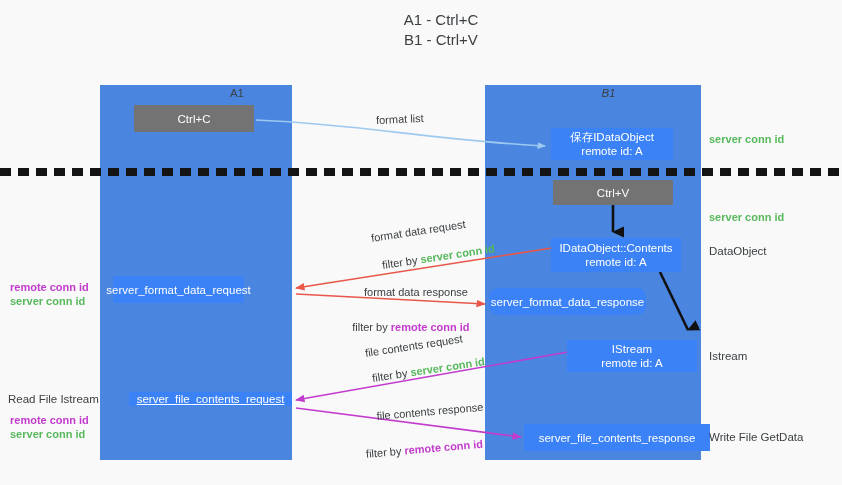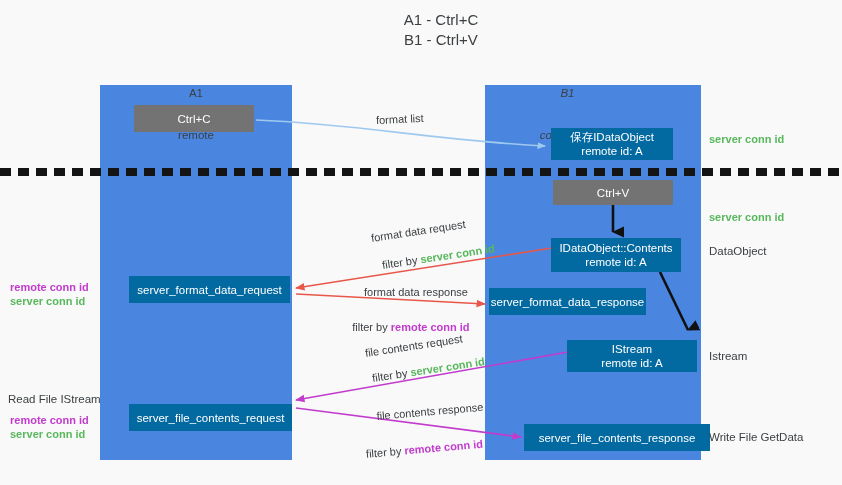--- a/index.html
+++ b/index.html
@@ -34,20 +34,21 @@
     margin-left: 20px;
   }
 
   
   .col-head {
     font-size: 11.5px;
     line-height: 14px;
     color: #3c4043;
     text-align: center;
     white-space: pre;
+    margin-left: 41px;
   }
 
   
   .lane {
     background: #4a86e0;
     top: 85px;
     height: 375px;
   }
   #lane-a { left: 100px; width: 192px; }
   #lane-b { left: 485px; width: 216px; }
@@ -58,21 +59,21 @@
     display: flex;
     align-items: center;
     justify-content: center;
     text-align: center;
     color: #ffffff;
     font-size: 11.5px;
     line-height: 14px;
     white-space: pre-line;
   }
   .box-green { background: #737373; }
-  .box-orange { background: #0369a1; }
+  .box-orange { background: #3b82f6; }
 
   
   .lbl {
     font-size: 11px;
     line-height: 14px;
     color: #3c4043;
     white-space: pre;
   }
   .lbl-green { color: #57b85c; font-weight: bold; }
   .lbl-purple { color: #c23bcd; font-weight: bold; }
@@ -109,21 +110,20 @@
 <div id="stage">
 
   <div class="abs title">A1 - Ctrl+C
 B1 - Ctrl+V</div>
 
   <div class="abs lane" id="lane-a"></div>
   <div class="abs lane" id="lane-b"></div>
 
   <div class="abs col-head" style="left:100px; top:58px; width:192px;">
     <div>A1</div>
-    <div>remote</div>
   </div>
 
   <div class="abs col-head" style="left:476px; top:58px; width:183px;font-style:italic;">
     <div>B1</div>
     <div>connection</div>
   </div>
 
   <svg class="overlay">
     <defs>
       <marker id="mk-blue" markerWidth="9" markerHeight="9" refX="7.5" refY="4" orient="auto" markerUnits="userSpaceOnUse">
@@ -161,25 +161,25 @@
 remote id: A</div>
 
   <div class="abs box box-green" style="left:553px; top:180px; width:120px; height:25px;text-align:center;">Ctrl+V</div>
 
   <div class="abs box box-orange" style="left:551px; top:238px; width:130px; height:34px;">IDataObject::Contents
 remote id: A</div>
 
   <div class="abs box box-orange" style="left:567px; top:340px; width:130px; height:32px;">IStream
 remote id: A</div>
 
-  <div class="abs box box-orange" style="left:129px; top:276px; width:161px; height:27px;">server_format_data_request</div>
-
-  <div class="abs box box-orange" style="left:489px; top:288px; width:157px; height:27px;">server_format_data_response</div>
-
-  <div class="abs box box-orange" style="left:129px; top:404px; width:163px; height:27px;">server_file_contents_request</div>
+  <div class="abs box box-orange" style="left:113px; top:276px; width:131px; height:27px;">server_format_data_request</div>
+
+  <div class="abs box box-orange" style="left:489px; top:288px; width:157px; height:27px;border-radius:9px;">server_format_data_response</div>
+
+  <div class="abs box box-orange" style="left:129px; top:392px; width:163px; height:14px;text-decoration:underline;">server_file_contents_request</div>
 
   <div class="abs box box-orange" style="left:524px; top:424px; width:186px; height:27px;">server_file_contents_response</div>
 
   <div class="abs lbl" style="left:376px; top:112px; transform: rotate(-2.5deg);">format list</div>
 
   <div class="abs lbl" style="left:370px; top:231px; transform: rotate(-8.5deg); transform-origin: left top;">format data request</div>
   <div class="abs lbl" style="left:367px; top:246px; transform: rotate(-8.5deg); transform-origin: left top;">
     <span class="lbl-dark">filter by </span><span class="lbl-green">server conn id</span>
   </div>
 
@@ -204,19 +204,19 @@
 
   <div class="abs lbl-right" style="left:709px; top:245px;">DataObject</div>
 
   <div class="abs lbl-right" style="left:709px; top:350px;">Istream</div>
 
   <div class="abs lbl-right" style="left:709px; top:431px;">Write File GetData</div>
 
   <div class="abs lbl lbl-purple" style="left:10px; top:280px;">remote conn id</div>
   <div class="abs lbl lbl-green" style="left:10px; top:294px;">server conn id</div>
 
-  <div class="abs lbl-right" style="left:8px; top:393px;">Read File IStream</div>
+  <div class="abs lbl-right" style="left:8px; top:393px;">Read File Istream</div>
   <div class="abs lbl lbl-purple" style="left:10px; top:413px;">remote conn id</div>
   <div class="abs lbl lbl-green" style="left:10px; top:427px;">server conn id</div>
 
   <div class="abs" id="divider"></div>
 
 </div>
 
 </body></html>

